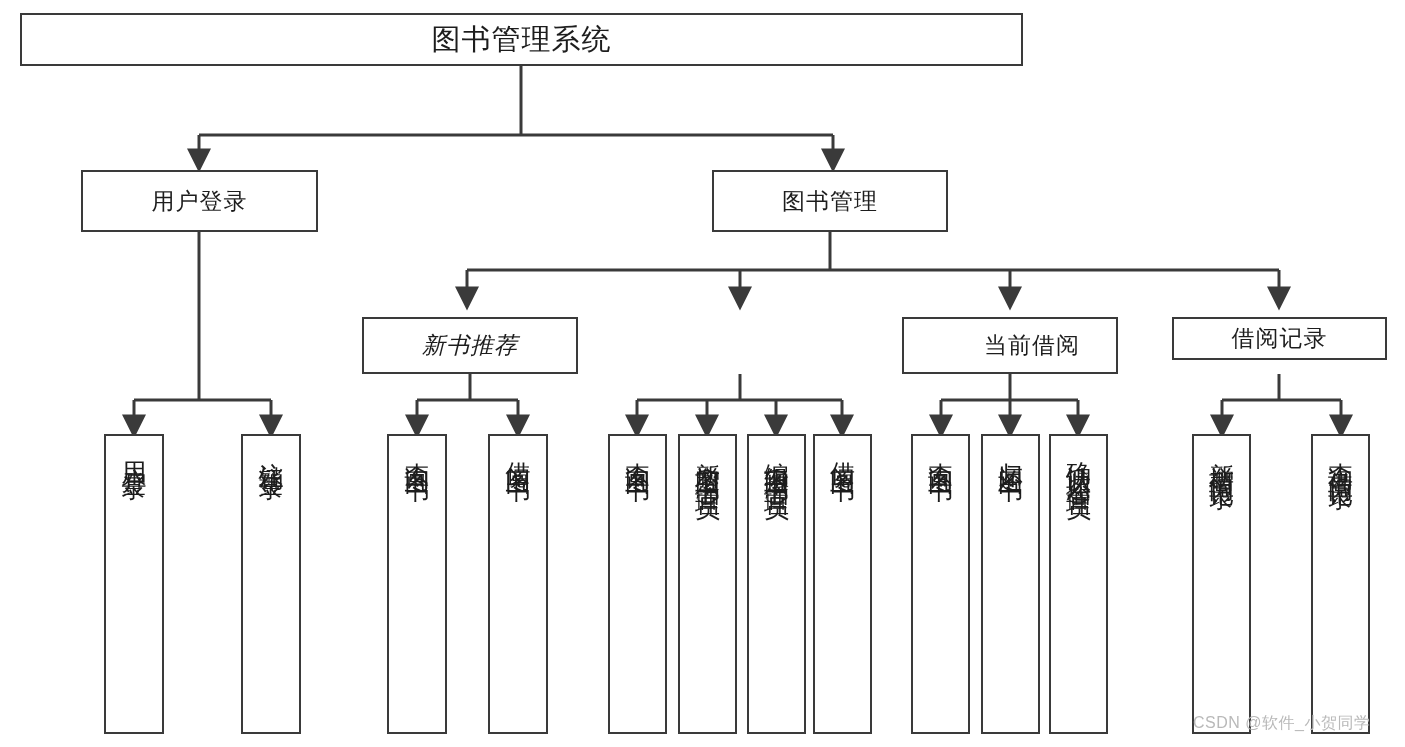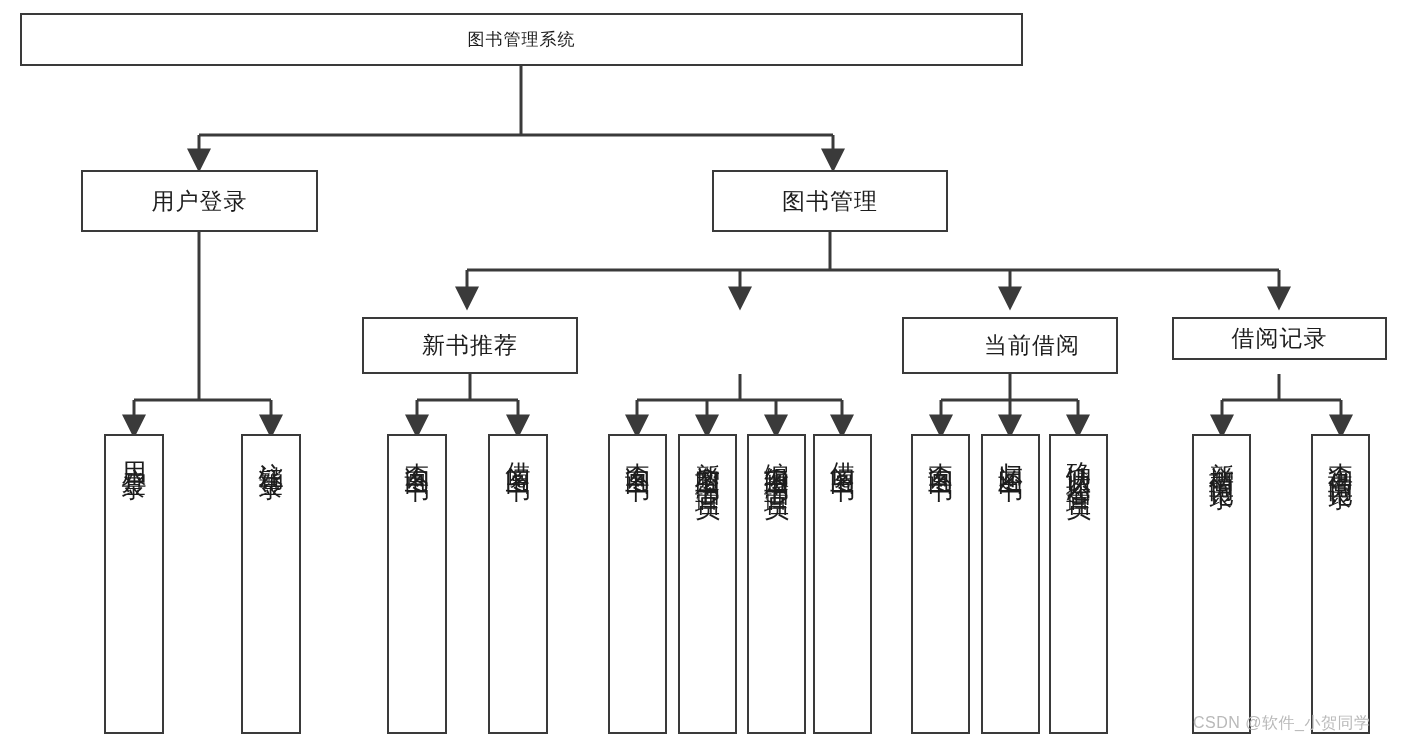--- a/index.html
+++ b/index.html
@@ -14,21 +14,21 @@
   .node{
     position:absolute;box-sizing:border-box;
     background:#ffffff;
     border:2.5px solid #3a3a3a;
     display:flex;align-items:center;justify-content:center;
     color:#1d1d1d;
   }
   .node .lbl{
     font-size:23px;line-height:1.25;letter-spacing:1px;white-space:nowrap;
   }
-  .node.root .lbl{font-size:17px;text-align:right;}
+  .node.root .lbl{font-size:29px;text-align:right;}
 
   
   .node.vert{
     align-items:flex-start;justify-content:center;
     padding-top:6px;
   }
   .node.vert .lbl{
     writing-mode:vertical-rl;
     text-orientation:upright;
     font-size:25px;
@@ -102,21 +102,21 @@
     <span class="lbl">图书管理系统</span>
   </div>
 
   <div class="node" style="left:81px;top:170px;width:237px;height:62px;">
     <span class="lbl">用户登录</span>
   </div>
   <div class="node" style="left:712px;top:170px;width:236px;height:62px;">
     <span class="lbl">图书管理</span>
   </div>
 
-  <div class="node" style="left:362px;top:317px;width:216px;height:57px;">
+  <div class="node" style="left:362px;top:317px;width:216px;height:57px;font-style:italic;">
     <span class="lbl">新书推荐</span>
   </div>
   <div class="node" style="left:902px;top:317px;width:216px;height:57px;padding-left:44px;">
     <span class="lbl">当前借阅</span>
   </div>
   <div class="node" style="left:1172px;top:317px;width:215px;height:43px;">
     <span class="lbl">借阅记录</span>
   </div>
 
   <div class="node vert" style="left:104px;top:434px;width:60px;height:300px;">

